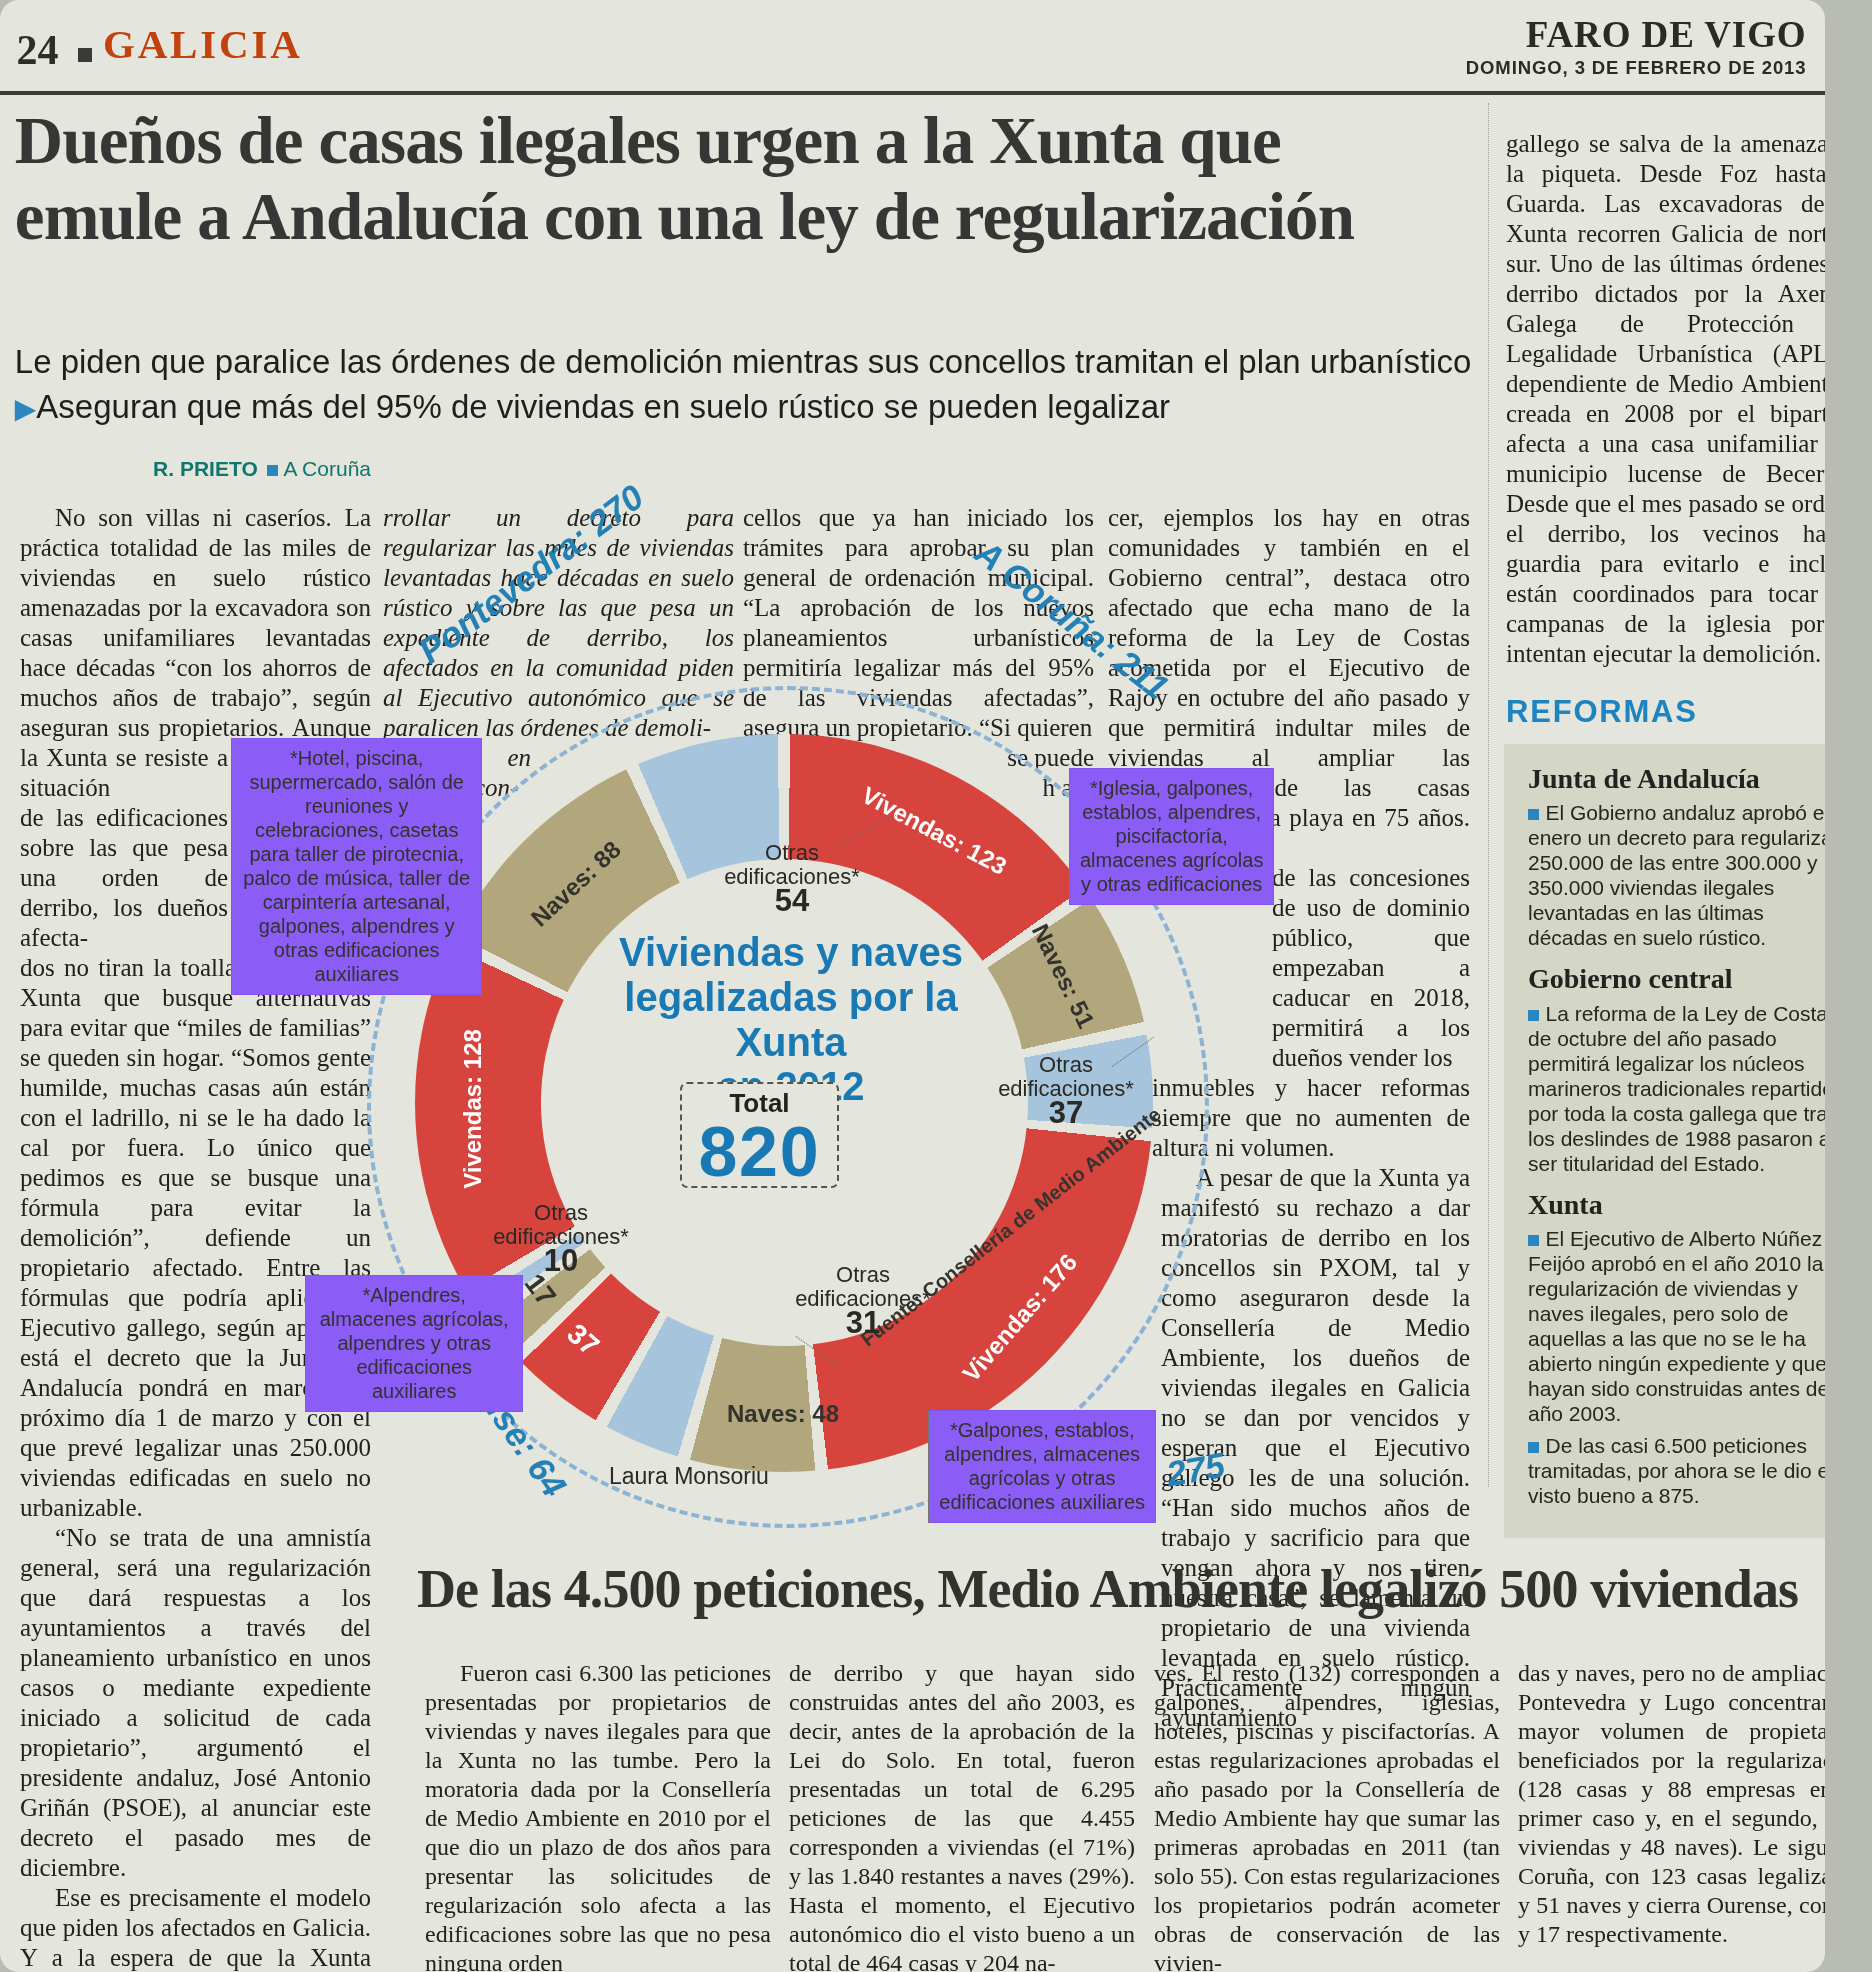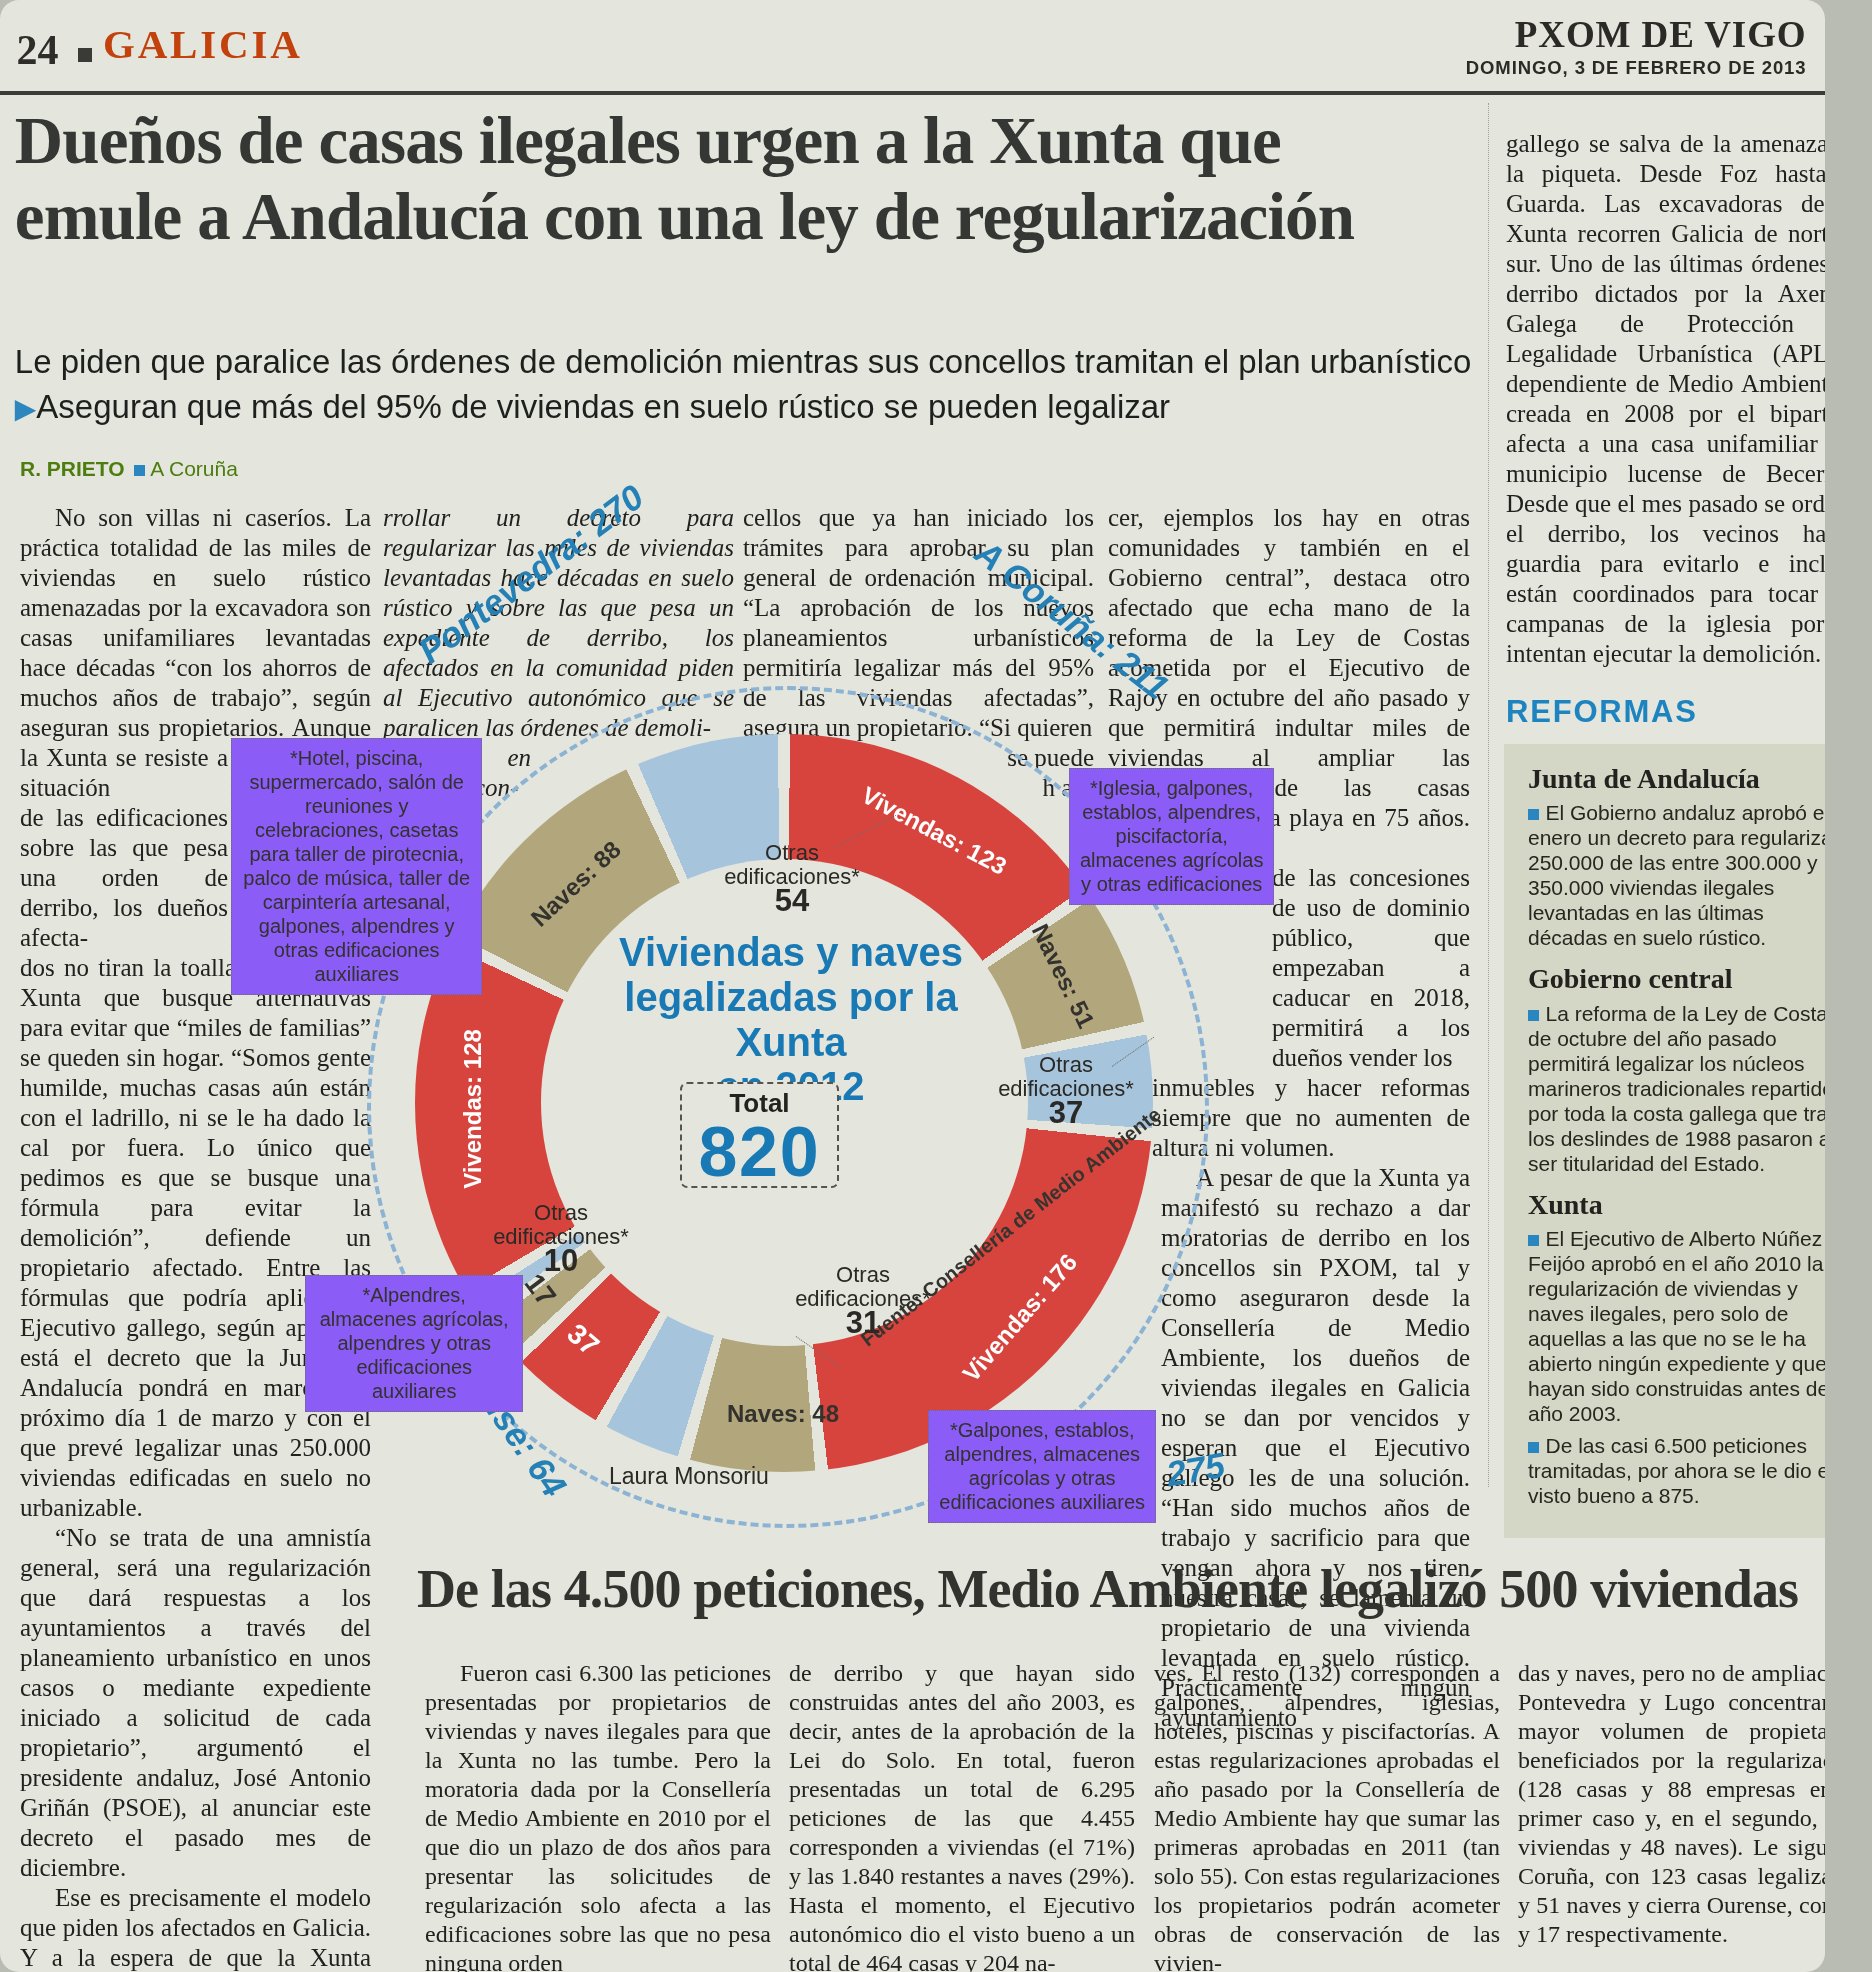--- a/index.html
+++ b/index.html
@@ -13,21 +13,21 @@
   .hdr-sq{left:78px;top:48px;width:14px;height:14px;background:#3a3a36;}
   .hdr-section{left:103px;top:20px;font:bold 41px "Liberation Serif",serif;color:#c2410c;letter-spacing:2.8px;}
   .hdr-mast{right:18.5px;top:13px;font:bold 37px "Liberation Serif",serif;color:#2b2a26;letter-spacing:0.9px;text-align:right;}
   .hdr-date{right:18.5px;top:57px;font:bold 18.5px "Liberation Sans",sans-serif;color:#2b2a26;text-align:right;letter-spacing:0.9px;}
   .hdr-rule{left:0;top:91px;width:1873px;height:3.7px;background:#3c3b37;}
 
   
   .headline{left:14.8px;top:103px;width:1477px;font:bold 67px/1.13 "Liberation Serif",serif;color:#343733;letter-spacing:-0.9px;}
   .subhead{left:14.8px;top:340px;width:1472px;font:33px/1.35 "Liberation Sans",sans-serif;color:#1e201e;}
   .tri{color:#2d86bd;font-size:28px;}
-  .byline{left:20px;top:457px;width:351px;text-align:left;font:bold 21px "Liberation Sans",sans-serif;color:#4d7c0f;}
+  .byline{left:20px;top:457px;width:351px;text-align:right;font:bold 21px "Liberation Sans",sans-serif;color:#0f766e;}
   .byline .loc{font-weight:normal;}
   .bl-sq{display:inline-block;width:11px;height:11px;background:#2a86c0;margin:0 5.5px 0 9.2px;}
 
   
   .bodytext{font:25px/30px "Liberation Serif",serif;text-align:justify;color:#22211f;}
   .indent{text-indent:35px;}
   .col{position:absolute;width:351px;}
   .narrow{width:208px;}
   .r-narrow{width:198px;margin-left:auto;}
   .ralign{text-align:right;}
@@ -75,21 +75,21 @@
   .bodytext-sm{font:24px/29px "Liberation Serif",serif;text-align:justify;color:#22211f;}
 </style>
 </head>
 <body>
 
 <div class="page">
 
   <div class="abs hdr-page">24</div>
   <div class="abs hdr-sq"></div>
   <div class="abs hdr-section">GALICIA</div>
-  <div class="abs hdr-mast">PXOM DE VIGO</div>
+  <div class="abs hdr-mast">FARO DE VIGO</div>
   <div class="abs hdr-date">DOMINGO, 3 DE FEBRERO DE 2013</div>
   <div class="abs hdr-rule"></div>
 
   <div class="abs headline">
     <div>Dueños de casas ilegales urgen a la Xunta que</div>
     <div>emule a Andalucía con una ley de regularización</div>
   </div>
   <div class="abs subhead">
     <span>Le piden que paralice las órdenes de demolición mientras sus concellos tramitan el plan urbanístico </span><span class="tri">▶</span><span>Aseguran que más del 95% de viviendas en suelo rústico se pueden legalizar</span>
   </div>

